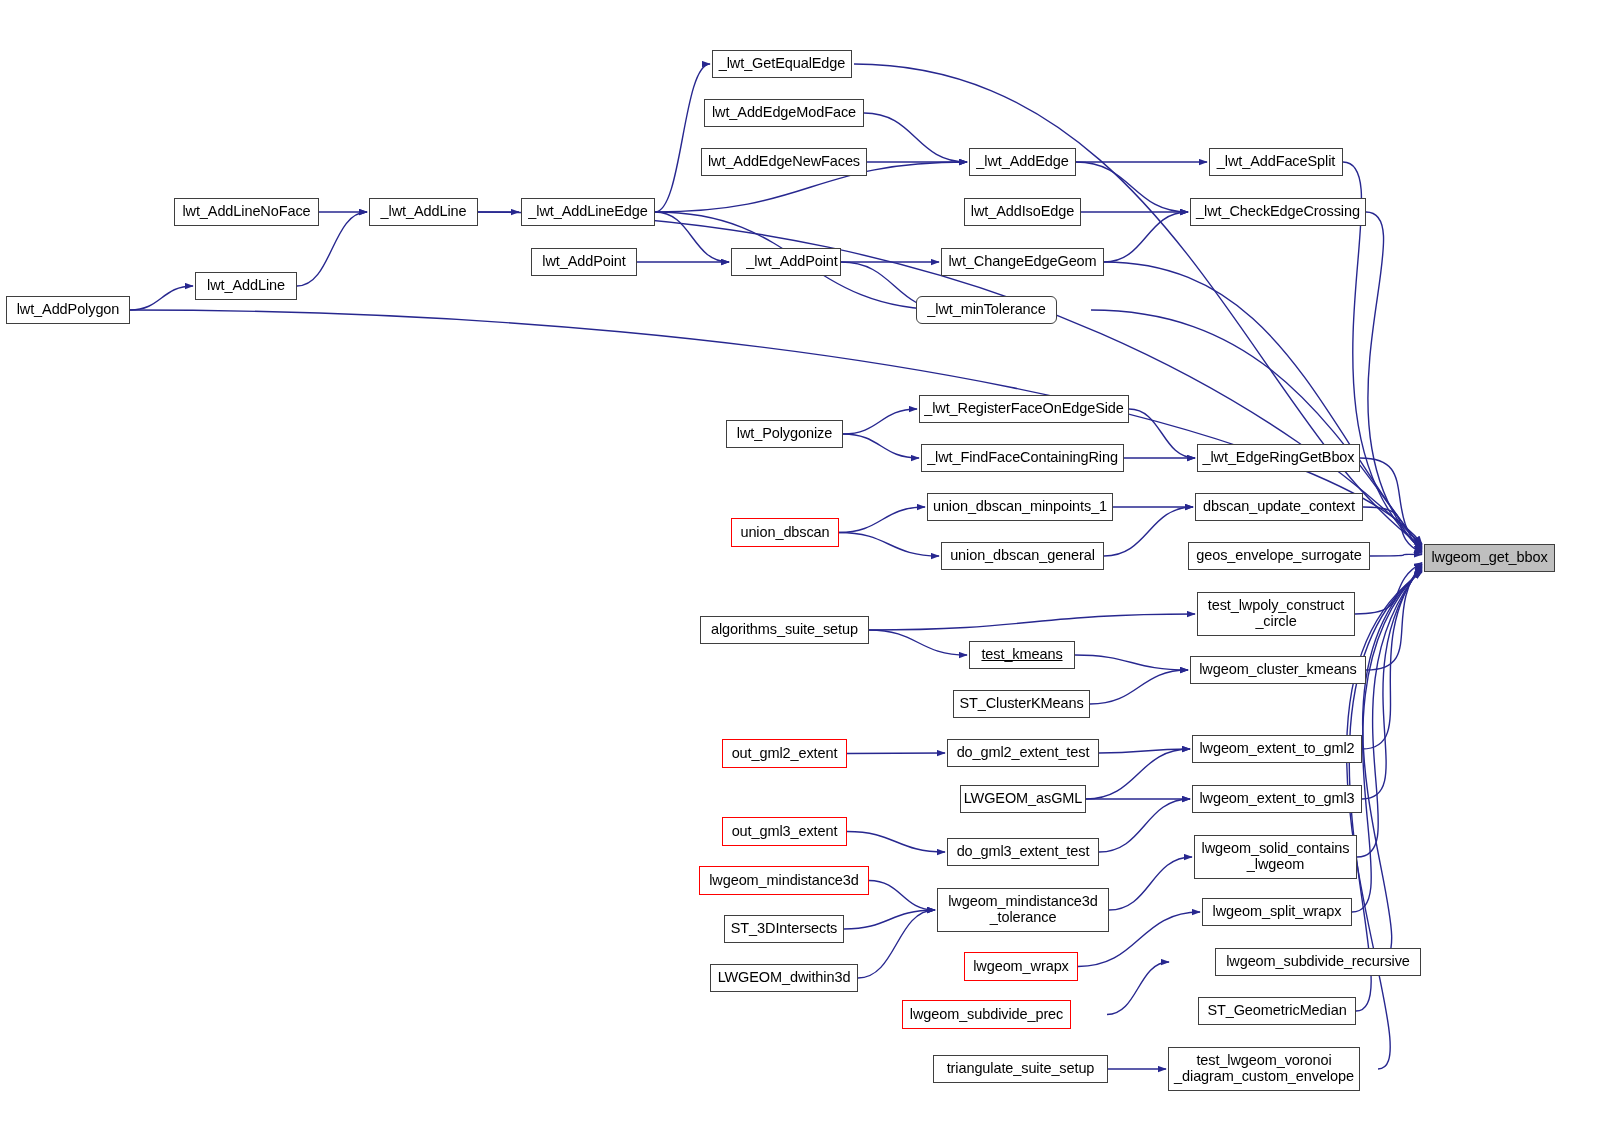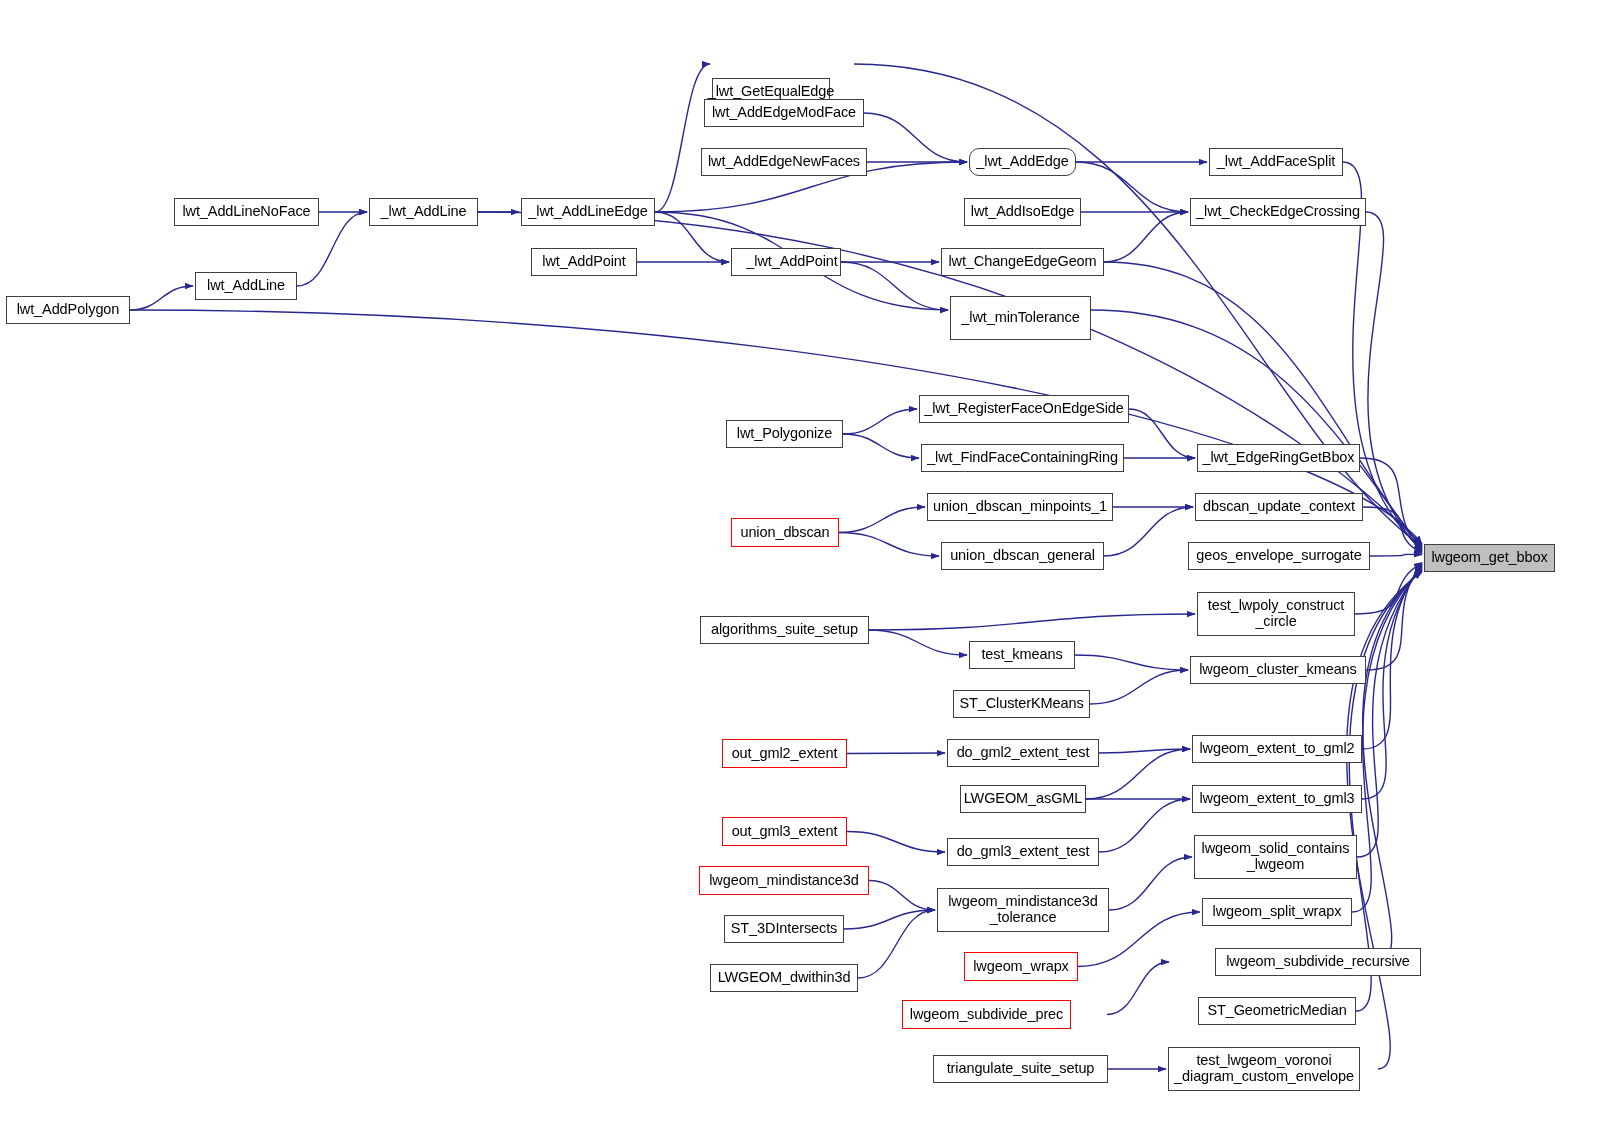--- a/index.html
+++ b/index.html
@@ -118,44 +118,44 @@
       <path d="M1108,1069 L1166,1069" fill="none" stroke="#27278f" stroke-width="1.4" marker-end="url(#ah)"></path>
       <path d="M1378,1069 C1438,1069 1248.05,692 1422,572" fill="none" stroke="#27278f" stroke-width="1.4" marker-end="url(#ah)"></path>
     </svg>
   <div id="nodes">
       <div class="node" style="left: 6px; top: 296px; width: 124px; height: 28px;">lwt_AddPolygon</div>
       <div class="node" style="left: 195px; top: 272px; width: 102px; height: 28px;">lwt_AddLine</div>
       <div class="node" style="left: 174px; top: 198px; width: 145px; height: 28px;">lwt_AddLineNoFace</div>
       <div class="node" style="left: 369px; top: 198px; width: 109px; height: 28px;">_lwt_AddLine</div>
       <div class="node" style="left: 521px; top: 198px; width: 134px; height: 28px;">_lwt_AddLineEdge</div>
       <div class="node" style="left: 531px; top: 248px; width: 106px; height: 28px;">lwt_AddPoint</div>
-      <div class="node" style="left: 712px; top: 50px; width: 118px; height: 28px; margin-top: 28px;">_lwt_GetEqualEdge</div>
+      <div class="node" style="left: 712px; top: 50px; width: 140px; height: 28px;">_lwt_GetEqualEdge</div>
       <div class="node" style="left: 704px; top: 99px; width: 160px; height: 28px;">lwt_AddEdgeModFace</div>
       <div class="node" style="left: 701px; top: 148px; width: 166px; height: 28px;">lwt_AddEdgeNewFaces</div>
-      <div class="node" style="left: 969px; top: 148px; width: 107px; height: 28px; border-radius: 10px;">_lwt_AddEdge</div>
+      <div class="node" style="left: 969px; top: 148px; width: 107px; height: 28px;">_lwt_AddEdge</div>
       <div class="node" style="left: 964px; top: 198px; width: 117px; height: 28px;">lwt_AddIsoEdge</div>
       <div class="node" style="left: 731px; top: 248px; width: 110px; height: 28px; padding-left: 12px;">_lwt_AddPoint</div>
       <div class="node" style="left: 941px; top: 248px; width: 163px; height: 28px;">lwt_ChangeEdgeGeom</div>
-      <div class="node" style="left: 950px; top: 296px; width: 141px; height: 44px;">_lwt_minTolerance</div>
+      <div class="node" style="left: 916px; top: 296px; width: 141px; height: 28px; border-radius: 6px;">_lwt_minTolerance</div>
       <div class="node" style="left: 1209px; top: 148px; width: 134px; height: 28px;">_lwt_AddFaceSplit</div>
       <div class="node" style="left: 1190px; top: 198px; width: 176px; height: 28px;">_lwt_CheckEdgeCrossing</div>
       <div class="node" style="left: 726px; top: 420px; width: 117px; height: 28px;">lwt_Polygonize</div>
       <div class="node" style="left: 919px; top: 395px; width: 210px; height: 28px;">_lwt_RegisterFaceOnEdgeSide</div>
       <div class="node" style="left: 921px; top: 444px; width: 203px; height: 28px;">_lwt_FindFaceContainingRing</div>
       <div class="node" style="left: 1197px; top: 444px; width: 163px; height: 28px;">_lwt_EdgeRingGetBbox</div>
       <div class="node red" style="left: 731px; top: 518px; width: 108px; height: 29px;">union_dbscan</div>
       <div class="node" style="left: 927px; top: 493px; width: 186px; height: 28px;">union_dbscan_minpoints_1</div>
       <div class="node" style="left: 941px; top: 542px; width: 163px; height: 28px;">union_dbscan_general</div>
       <div class="node" style="left: 1195px; top: 493px; width: 168px; height: 28px;">dbscan_update_context</div>
       <div class="node" style="left: 1188px; top: 542px; width: 182px; height: 28px;">geos_envelope_surrogate</div>
       <div class="node target" style="left: 1424px; top: 544px; width: 131px; height: 28px;">lwgeom_get_bbox</div>
       <div class="node" style="left: 700px; top: 616px; width: 169px; height: 28px;">algorithms_suite_setup</div>
       <div class="node" style="left: 1197px; top: 592px; width: 158px; height: 44px;">test_lwpoly_construct
 _circle</div>
-      <div class="node" style="left: 969px; top: 641px; width: 106px; height: 28px;">test_kmeans</div>
+      <div class="node" style="left: 969px; top: 641px; width: 106px; height: 28px; text-decoration: underline;">test_kmeans</div>
       <div class="node" style="left: 1190px; top: 656px; width: 176px; height: 28px;">lwgeom_cluster_kmeans</div>
       <div class="node" style="left: 953px; top: 690px; width: 137px; height: 28px;">ST_ClusterKMeans</div>
       <div class="node red" style="left: 722px; top: 739px; width: 125px; height: 29px;">out_gml2_extent</div>
       <div class="node" style="left: 947px; top: 739px; width: 152px; height: 28px;">do_gml2_extent_test</div>
       <div class="node" style="left: 1192px; top: 735px; width: 170px; height: 28px;">lwgeom_extent_to_gml2</div>
       <div class="node" style="left: 960px; top: 785px; width: 126px; height: 28px;">LWGEOM_asGML</div>
       <div class="node" style="left: 1192px; top: 785px; width: 170px; height: 28px;">lwgeom_extent_to_gml3</div>
       <div class="node red" style="left: 722px; top: 817px; width: 125px; height: 29px;">out_gml3_extent</div>
       <div class="node" style="left: 947px; top: 838px; width: 152px; height: 28px;">do_gml3_extent_test</div>
       <div class="node" style="left: 1194px; top: 835px; width: 163px; height: 44px;">lwgeom_solid_contains

